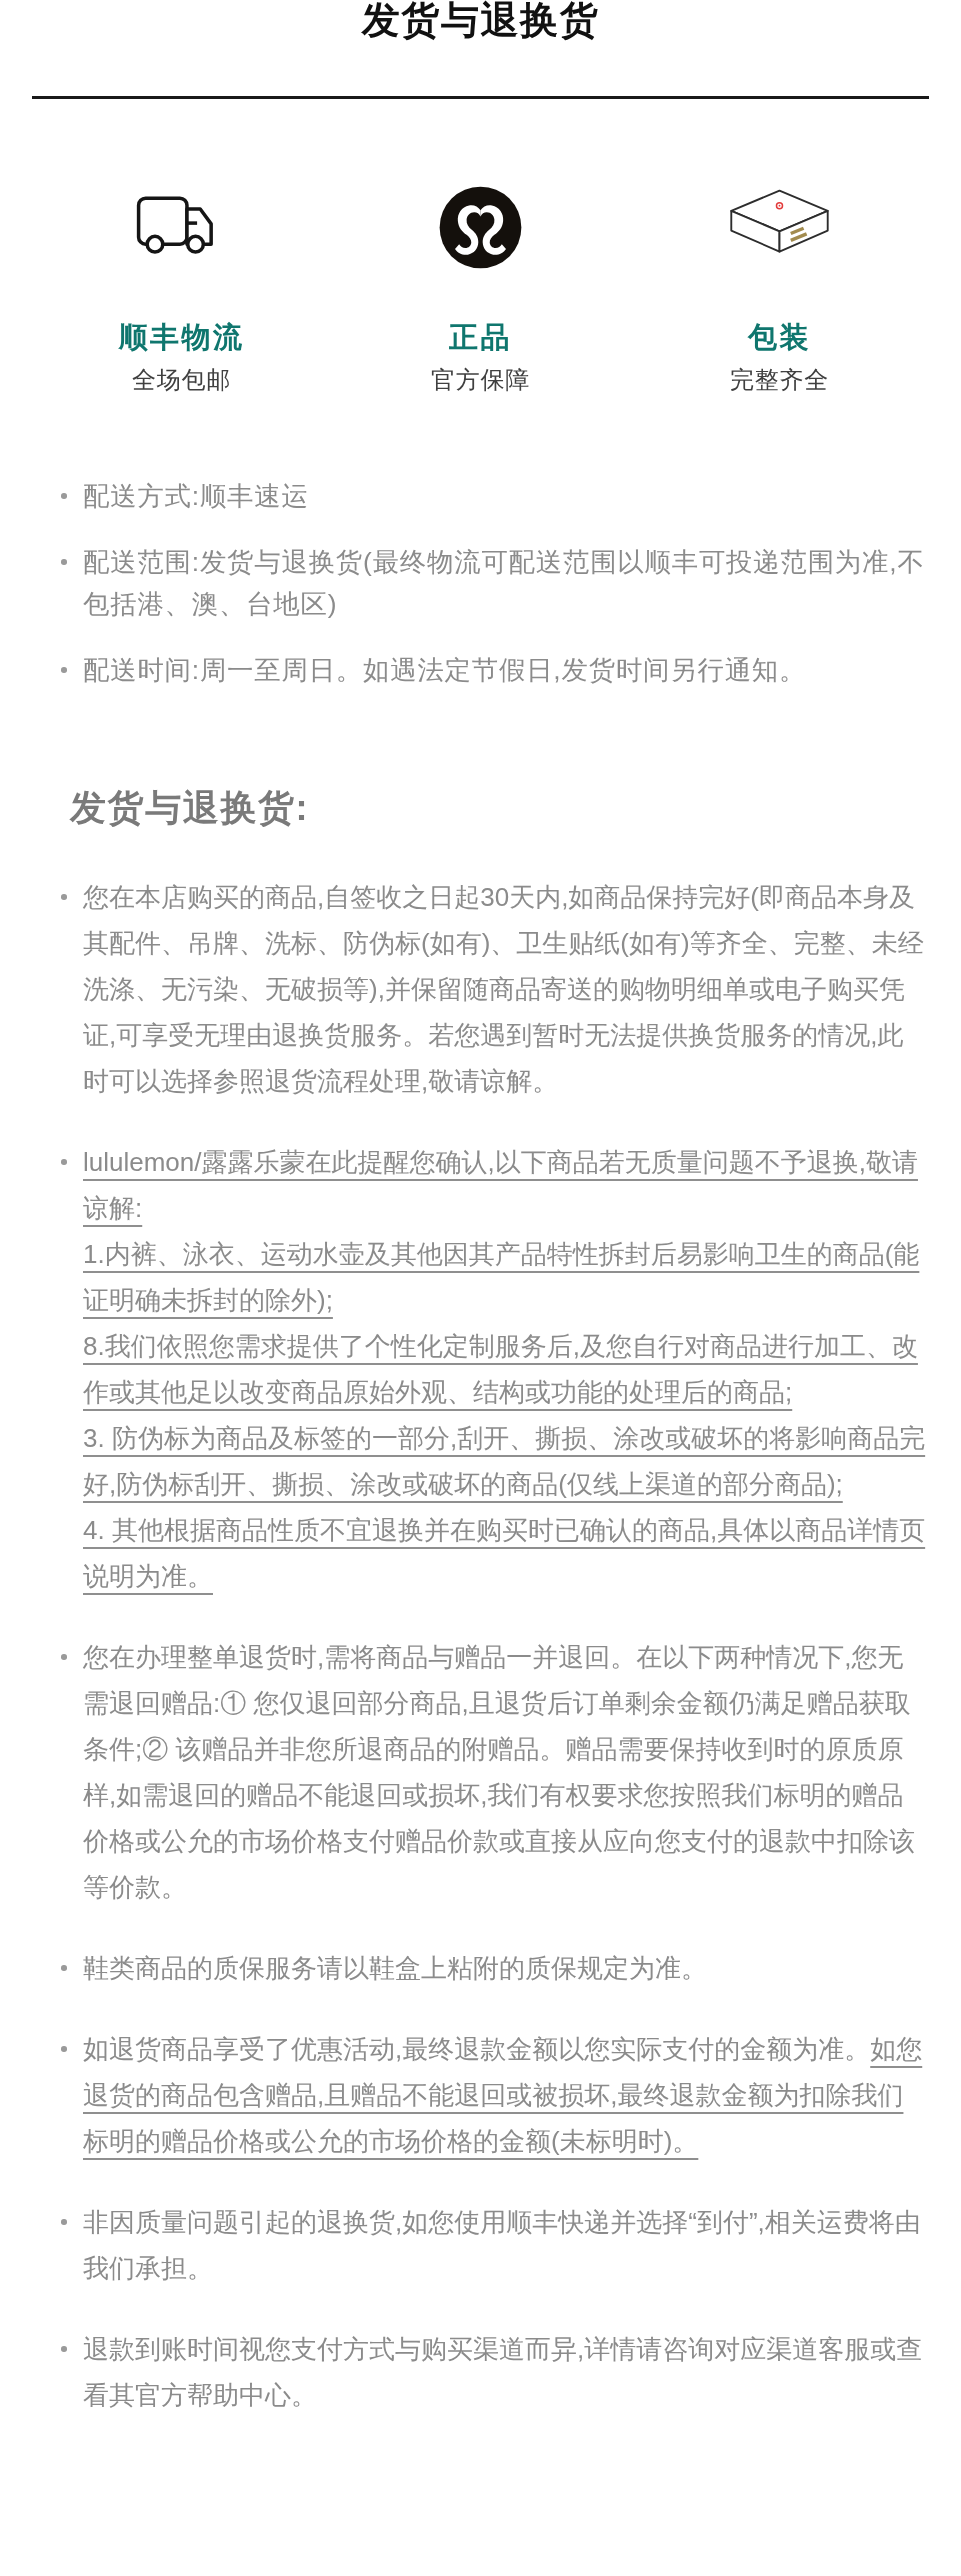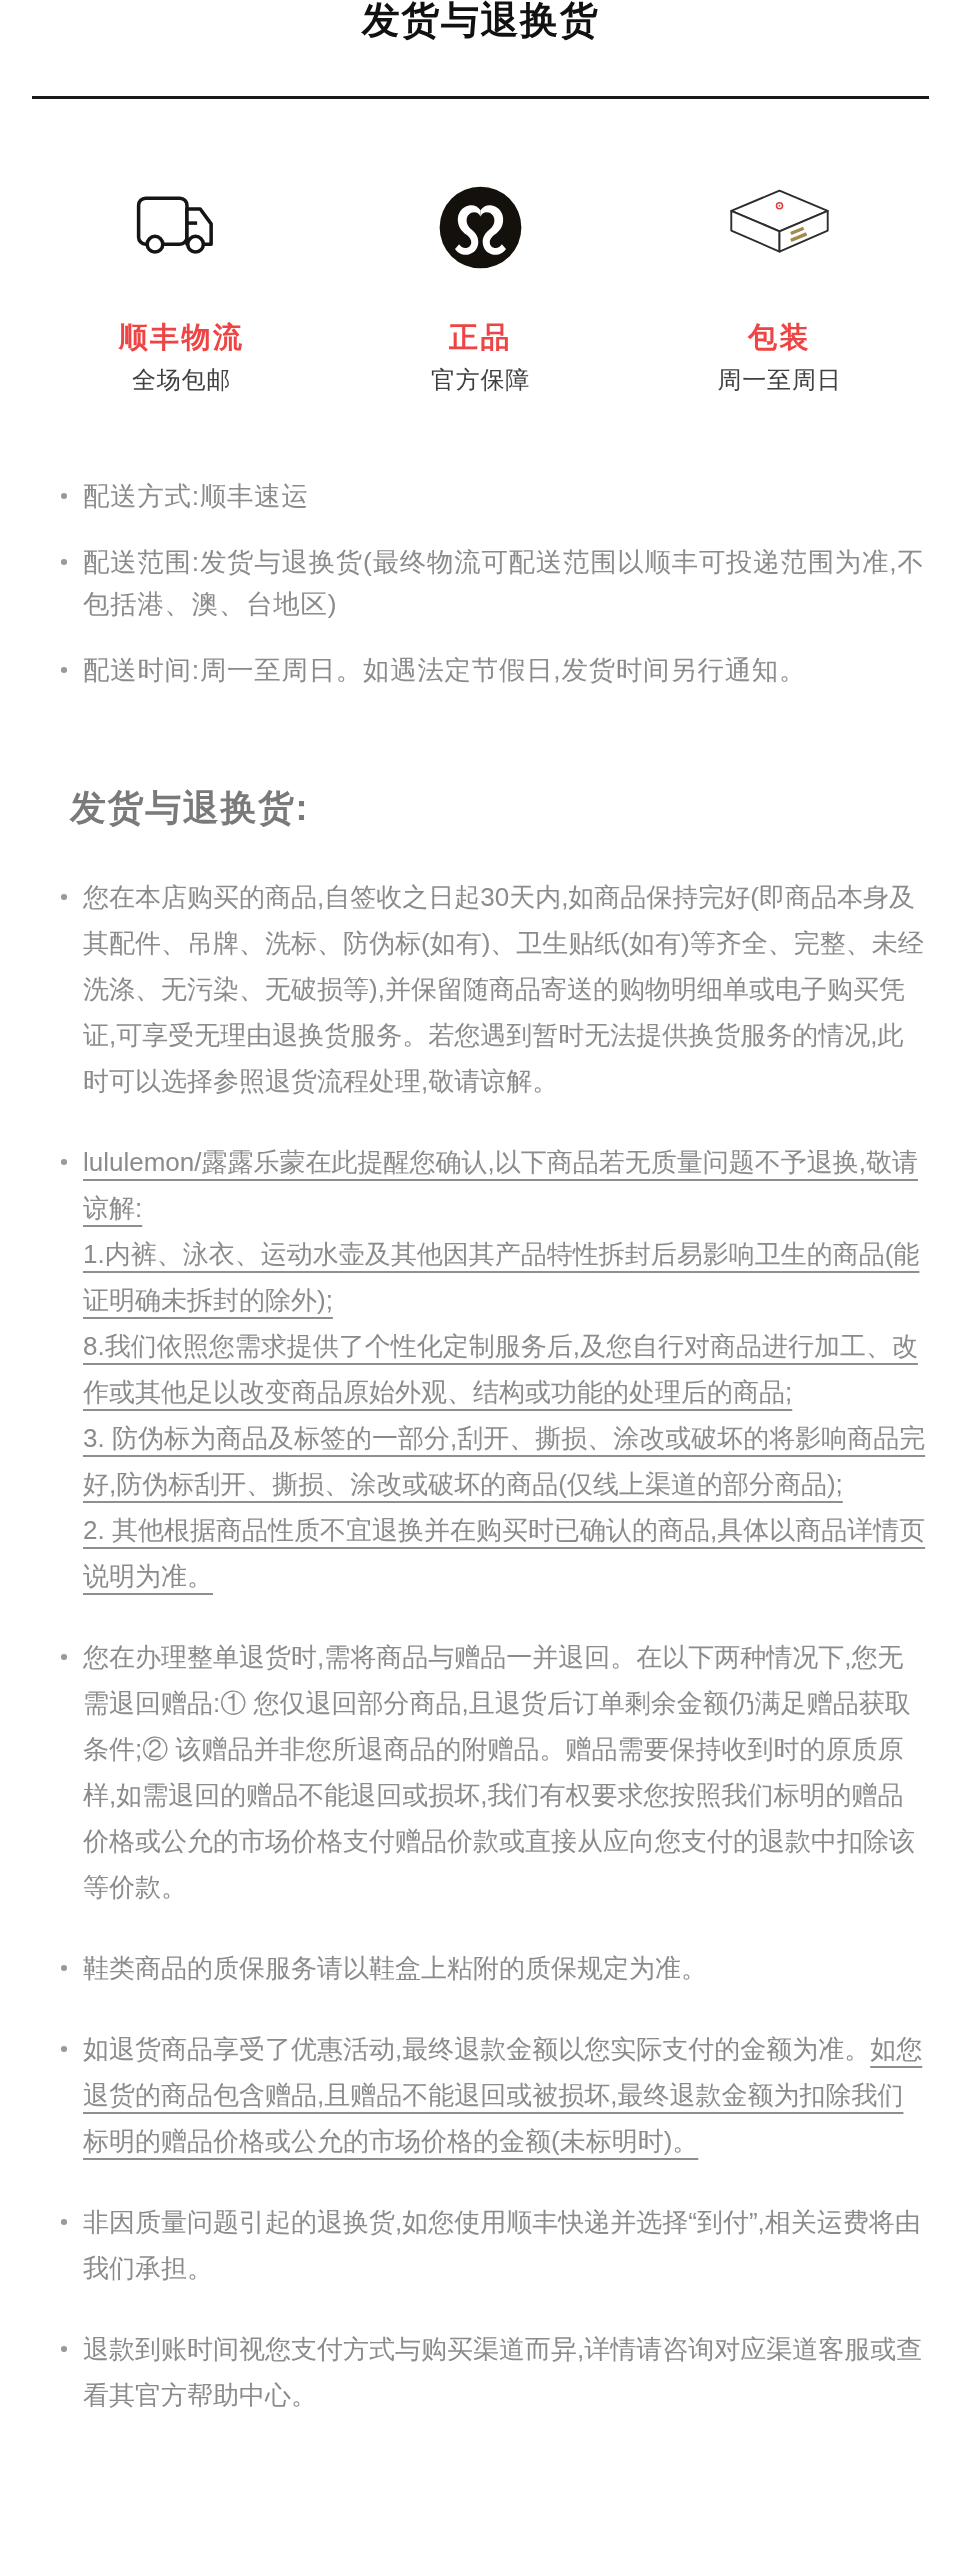--- a/index.html
+++ b/index.html
@@ -34,21 +34,21 @@
     height: 90px;
     display: flex;
     align-items: center;
     justify-content: center;
   }
   .feature-title {
     margin-top: 51px;
     font-size: 29px;
     line-height: 29px;
     font-weight: 700;
-    color: #ef4444;
+    color: #0f766e;
     letter-spacing: 2.4px;
   }
   .feature-sub {
     margin-top: 16px;
     font-size: 24px;
     line-height: 24px;
     font-weight: 400;
     color: #404040;
     letter-spacing: 0.8px;
   }
@@ -155,21 +155,21 @@
             <circle cx="75" cy="26" r="4" fill="none" stroke="#e23b3b" stroke-width="2"></circle>
             <circle cx="75" cy="26" r="1.2" fill="#e23b3b"></circle>
           </g>
           <g stroke="#a28b4e" stroke-width="4.5">
             <path d="M90,63 l17,-7"></path>
             <path d="M90,72 l21,-8.5"></path>
           </g>
         </svg>
       </div>
       <div class="feature-title">包装</div>
-      <div class="feature-sub">周一至周日</div>
+      <div class="feature-sub">完整齐全</div>
     </div>
 
   </div>
 
   <ul class="notes notes-1">
     <li>
       <span class="dot"></span>
       <span>配送方式:顺丰速运</span>
     </li>
     <li>
@@ -190,21 +190,21 @@
       <span class="dot"></span>
       <span>您在本店购买的商品,自签收之日起30天内,如商品保持完好(即商品本身及其配件、吊牌、洗标、防伪标(如有)、卫生贴纸(如有)等齐全、完整、未经洗涤、无污染、无破损等),并保留随商品寄送的购物明细单或电子购买凭证,可享受无理由退换货服务。若您遇到暂时无法提供换货服务的情况,此时可以选择参照退货流程处理,敬请谅解。</span>
     </li>
 
     <li>
       <span class="dot"></span>
       <div class="rl u">lululemon/露露乐蒙在此提醒您确认,以下商品若无质量问题不予退换,敬请谅解:</div>
       <div class="rl u">1.内裤、泳衣、运动水壶及其他因其产品特性拆封后易影响卫生的商品(能证明确未拆封的除外);</div>
       <div class="rl u">8.我们依照您需求提供了个性化定制服务后,及您自行对商品进行加工、改作或其他足以改变商品原始外观、结构或功能的处理后的商品;</div>
       <div class="rl u">3. 防伪标为商品及标签的一部分,刮开、撕损、涂改或破坏的将影响商品完好,防伪标刮开、撕损、涂改或破坏的商品(仅线上渠道的部分商品);</div>
-      <div class="rl u">2. 其他根据商品性质不宜退换并在购买时已确认的商品,具体以商品详情页说明为准。</div>
+      <div class="rl u">4. 其他根据商品性质不宜退换并在购买时已确认的商品,具体以商品详情页说明为准。</div>
     </li>
 
     <li>
       <span class="dot"></span>
       <span>您在办理整单退货时,需将商品与赠品一并退回。在以下两种情况下,您无需退回赠品:① 您仅退回部分商品,且退货后订单剩余金额仍满足赠品获取条件;② 该赠品并非您所退商品的附赠品。赠品需要保持收到时的原质原样,如需退回的赠品不能退回或损坏,我们有权要求您按照我们标明的赠品价格或公允的市场价格支付赠品价款或直接从应向您支付的退款中扣除该等价款。</span>
     </li>
 
     <li>
       <span class="dot"></span>
       <span>鞋类商品的质保服务请以鞋盒上粘附的质保规定为准。</span>

